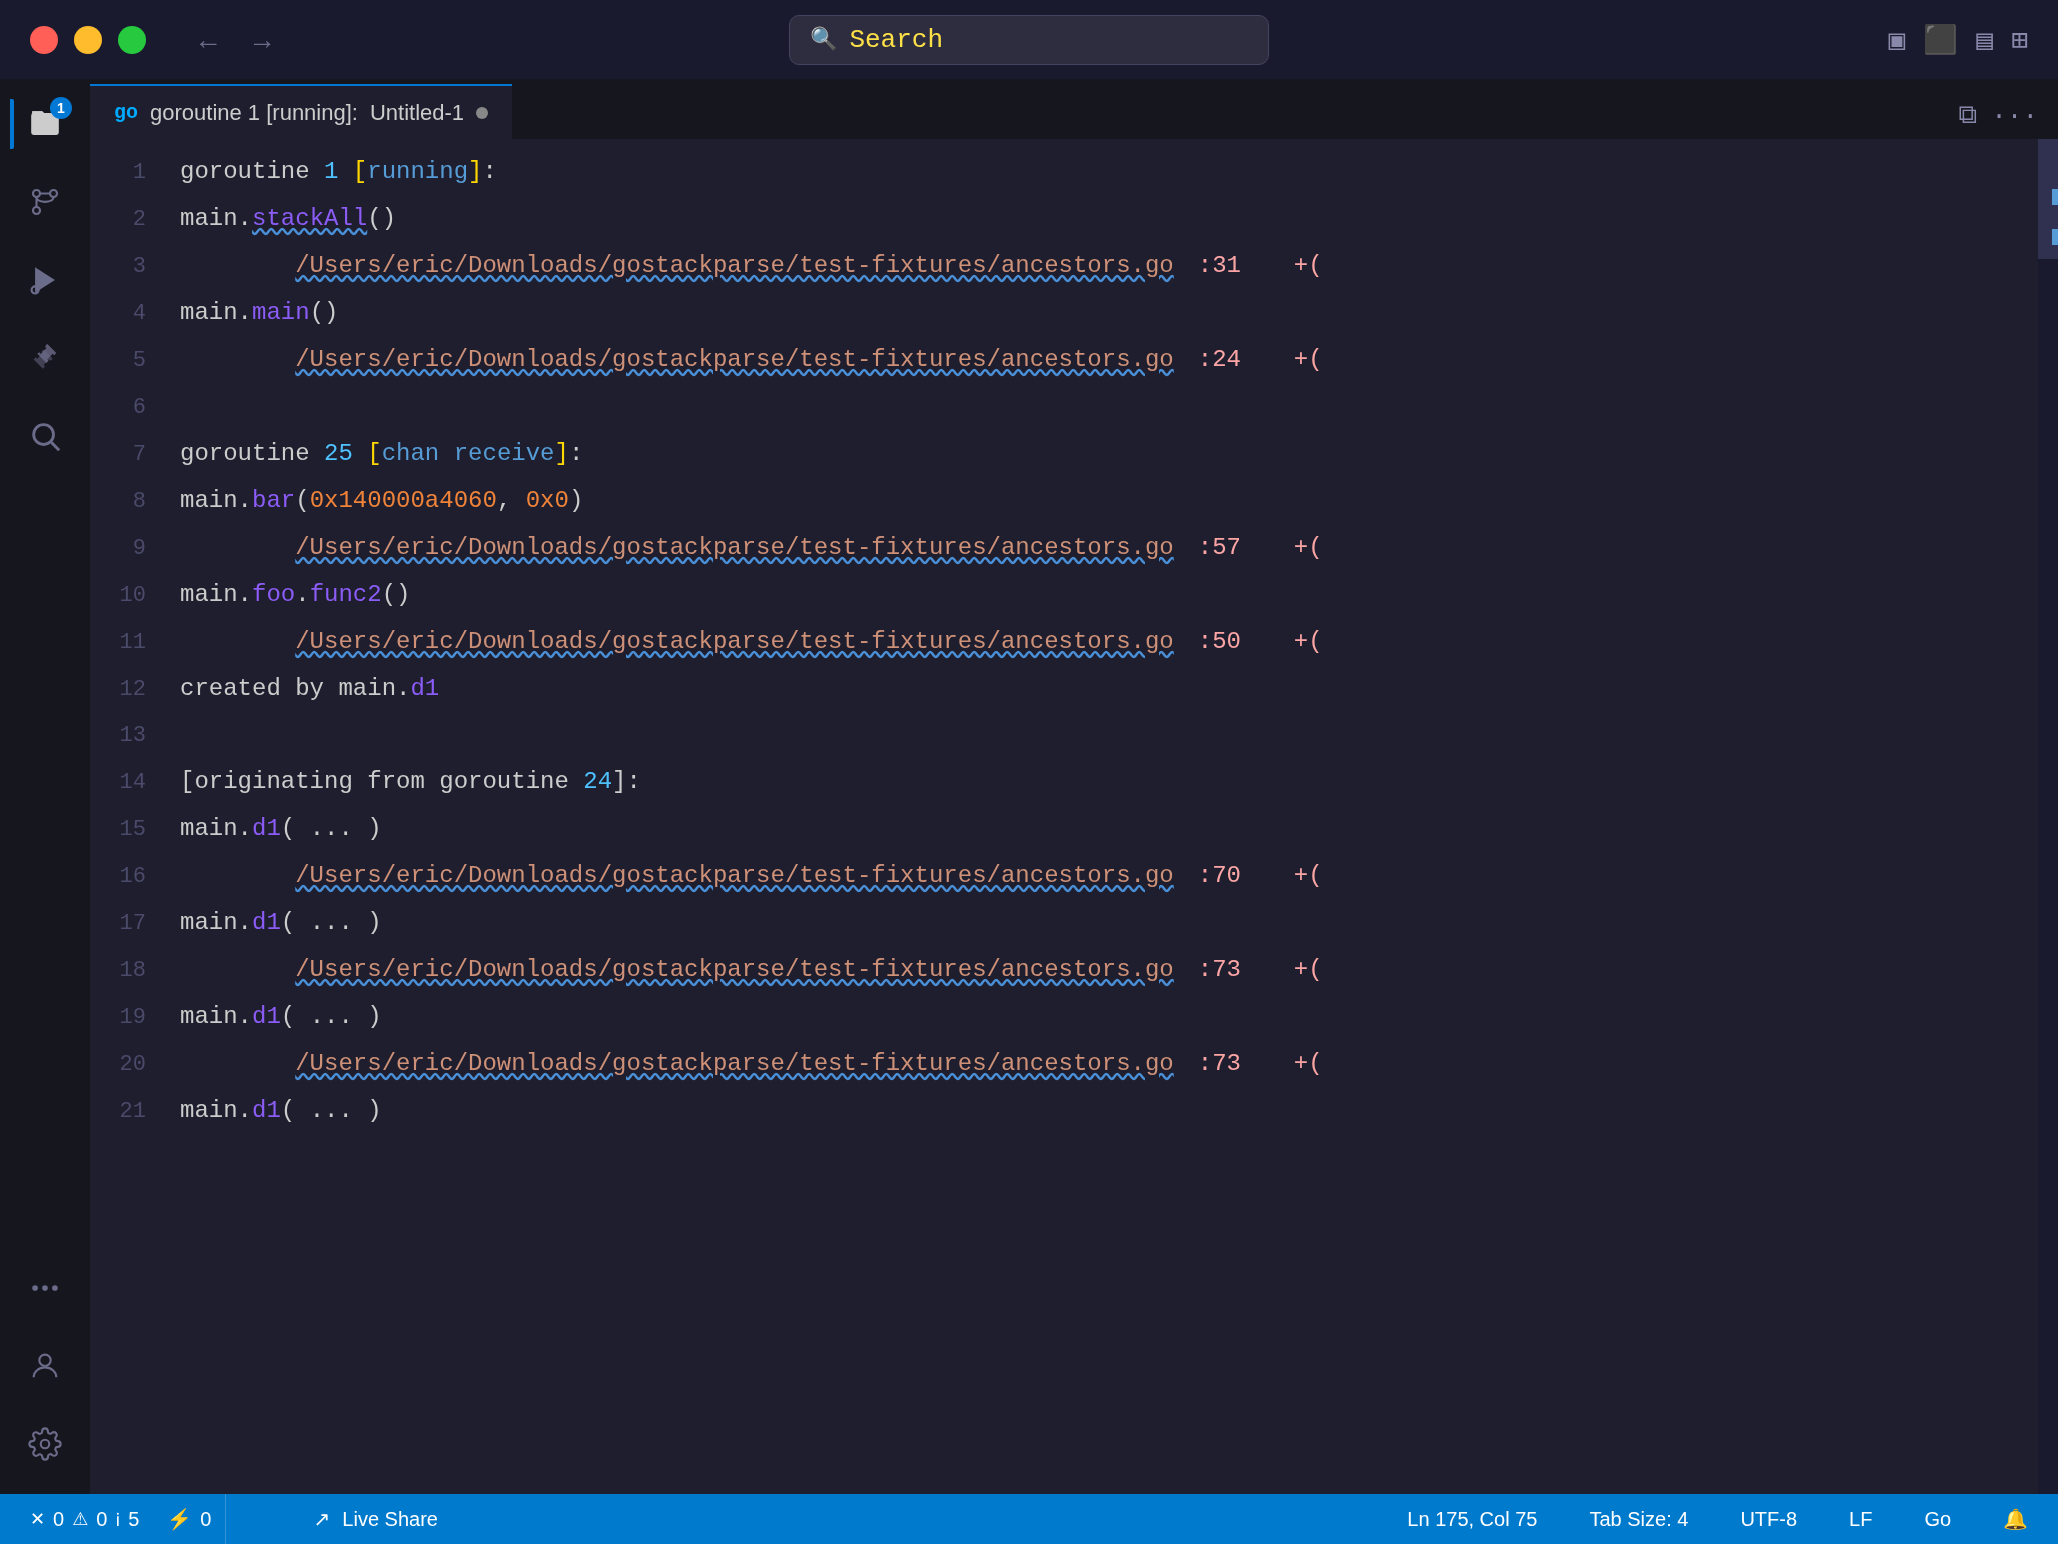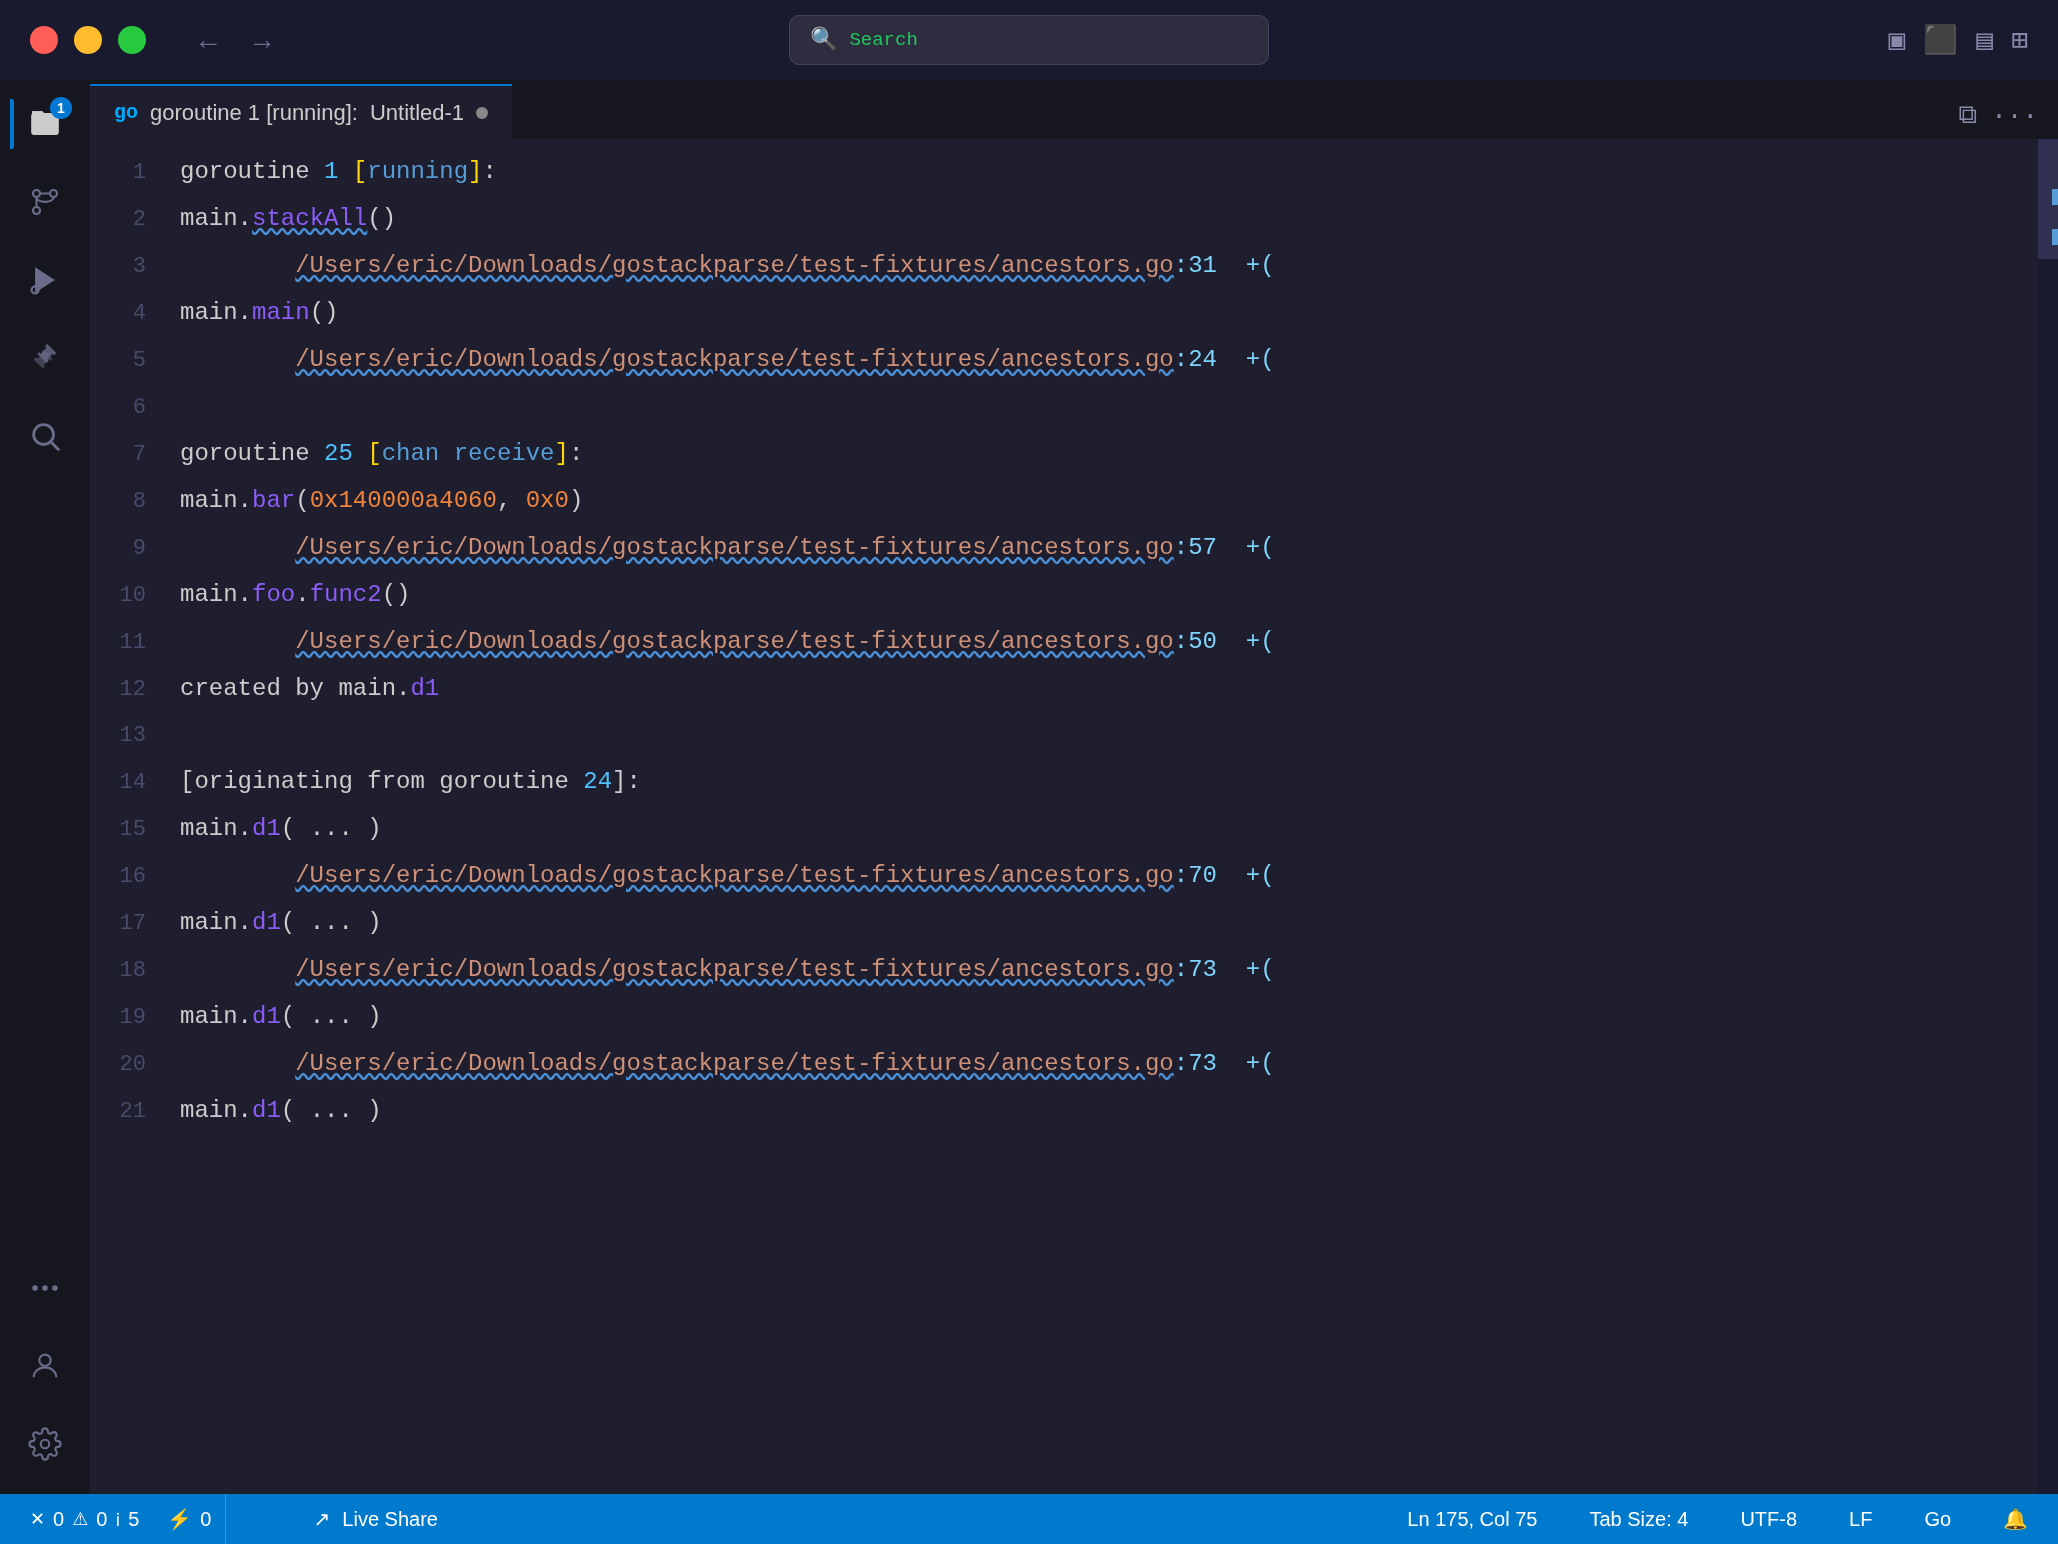--- a/index.html
+++ b/index.html
@@ -63,22 +63,22 @@
       align-items: center;
       padding: 0 20px;
       gap: 12px;
       cursor: pointer;
     }
     .search-bar .search-icon-char {
       color: #8888aa;
       font-size: 22px;
     }
     .search-bar span {
-      color: #22c55e;
-      font-size: 19px;
+      color: #fde047;
+      font-size: 26px;
     }
     .layout-icons {
       position: absolute;
       right: 30px;
       display: flex;
       gap: 18px;
       align-items: center;
     }
     .layout-icon {
       color: #8888aa;
@@ -240,21 +240,21 @@
     .line-content {
       padding-left: 10px;
       white-space: pre;
       color: #cccccc;
     }
     
     .c-keyword { color: #569cd6; margin-top: 38px; }
     .c-number { color: #4fc1ff; }
     .c-func { color: #8b5cf6; }
     .c-path { color: #ce9178; margin-top: 36px; }
-    .c-orange { color: #7dd3fc; }
+    .c-orange { color: #fca5a5; margin-left: 24px; }
     .c-bracket { color: #ffd700; }
     .c-addr { color: #f0833a; }
     .c-squiggle {
       text-decoration: underline wavy #4a90d9;
       text-underline-offset: 3px;
     }
 
     
     .minimap {
       width: 20px;

